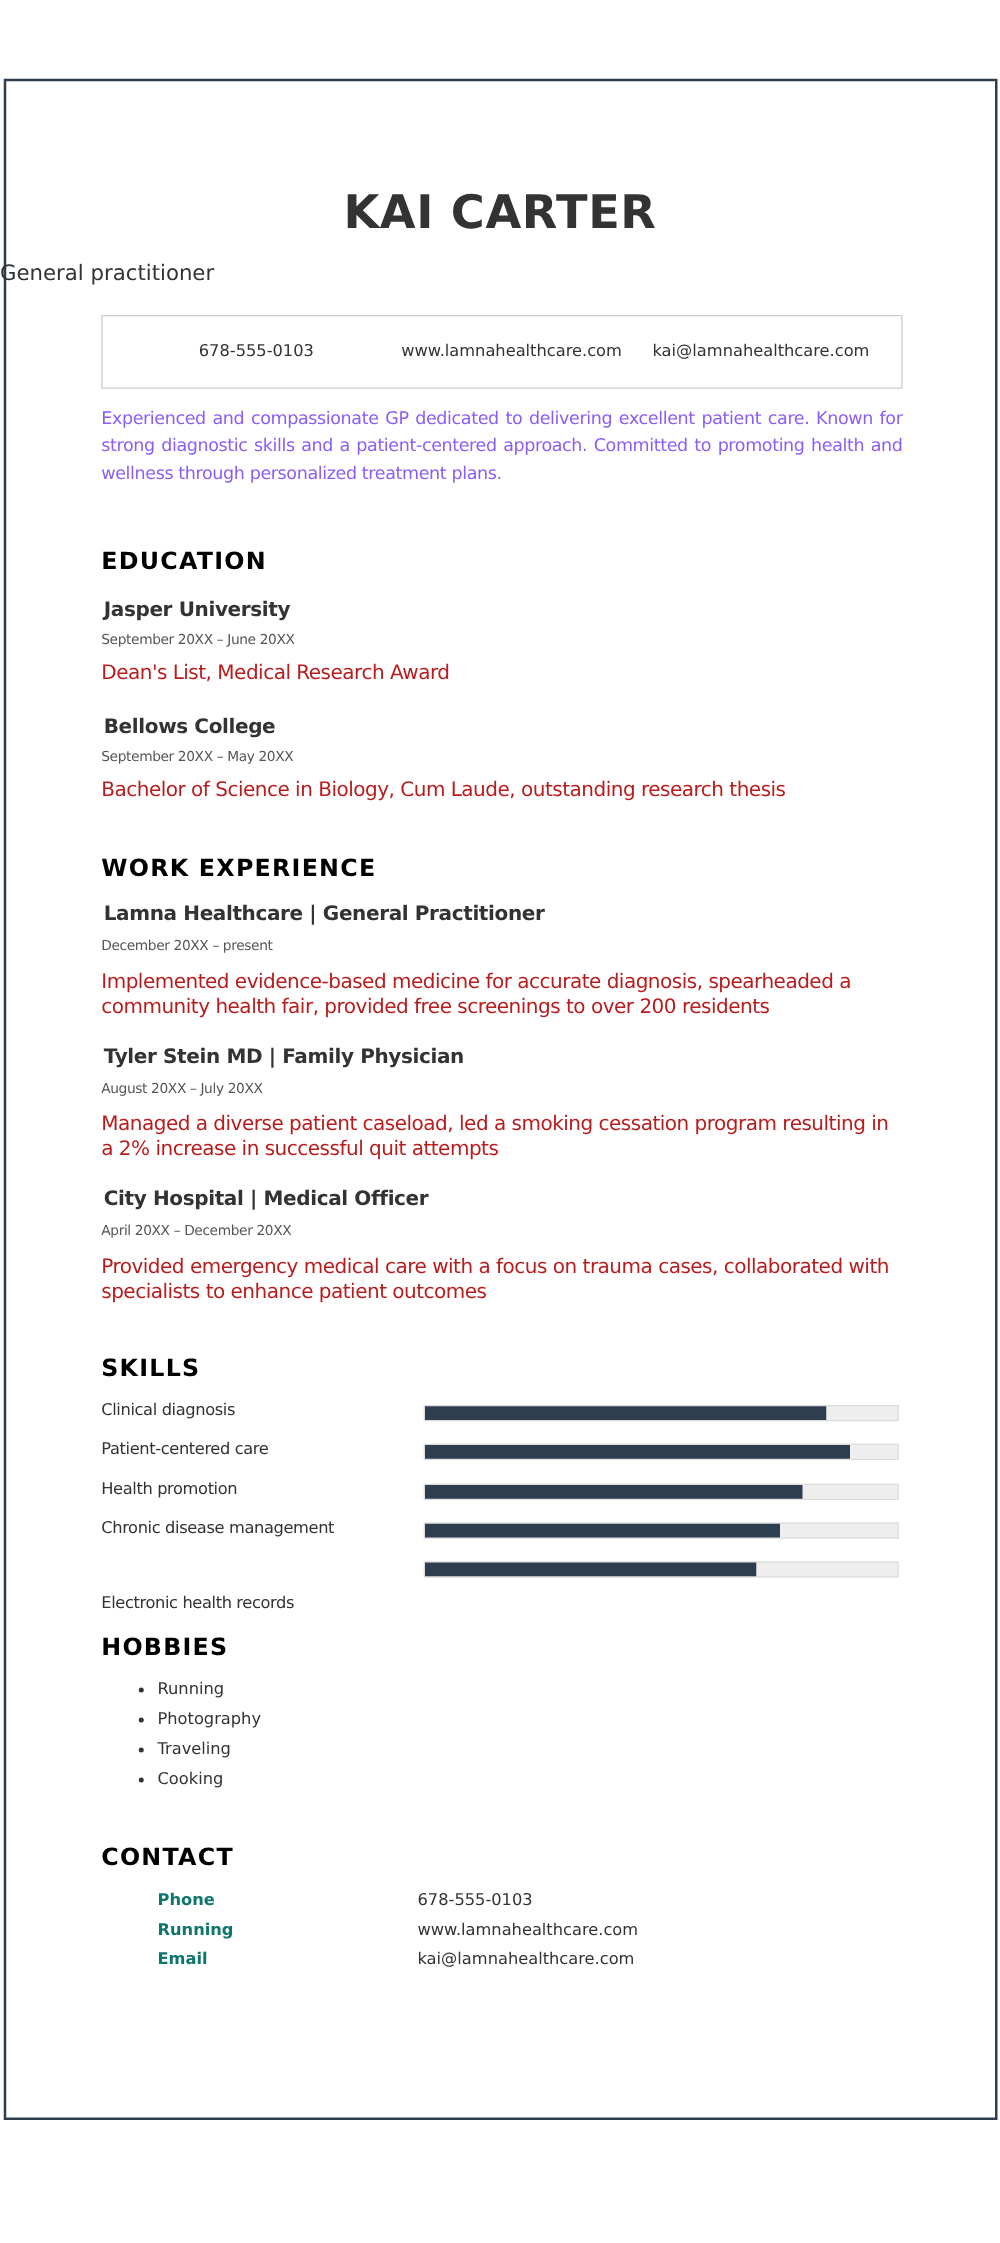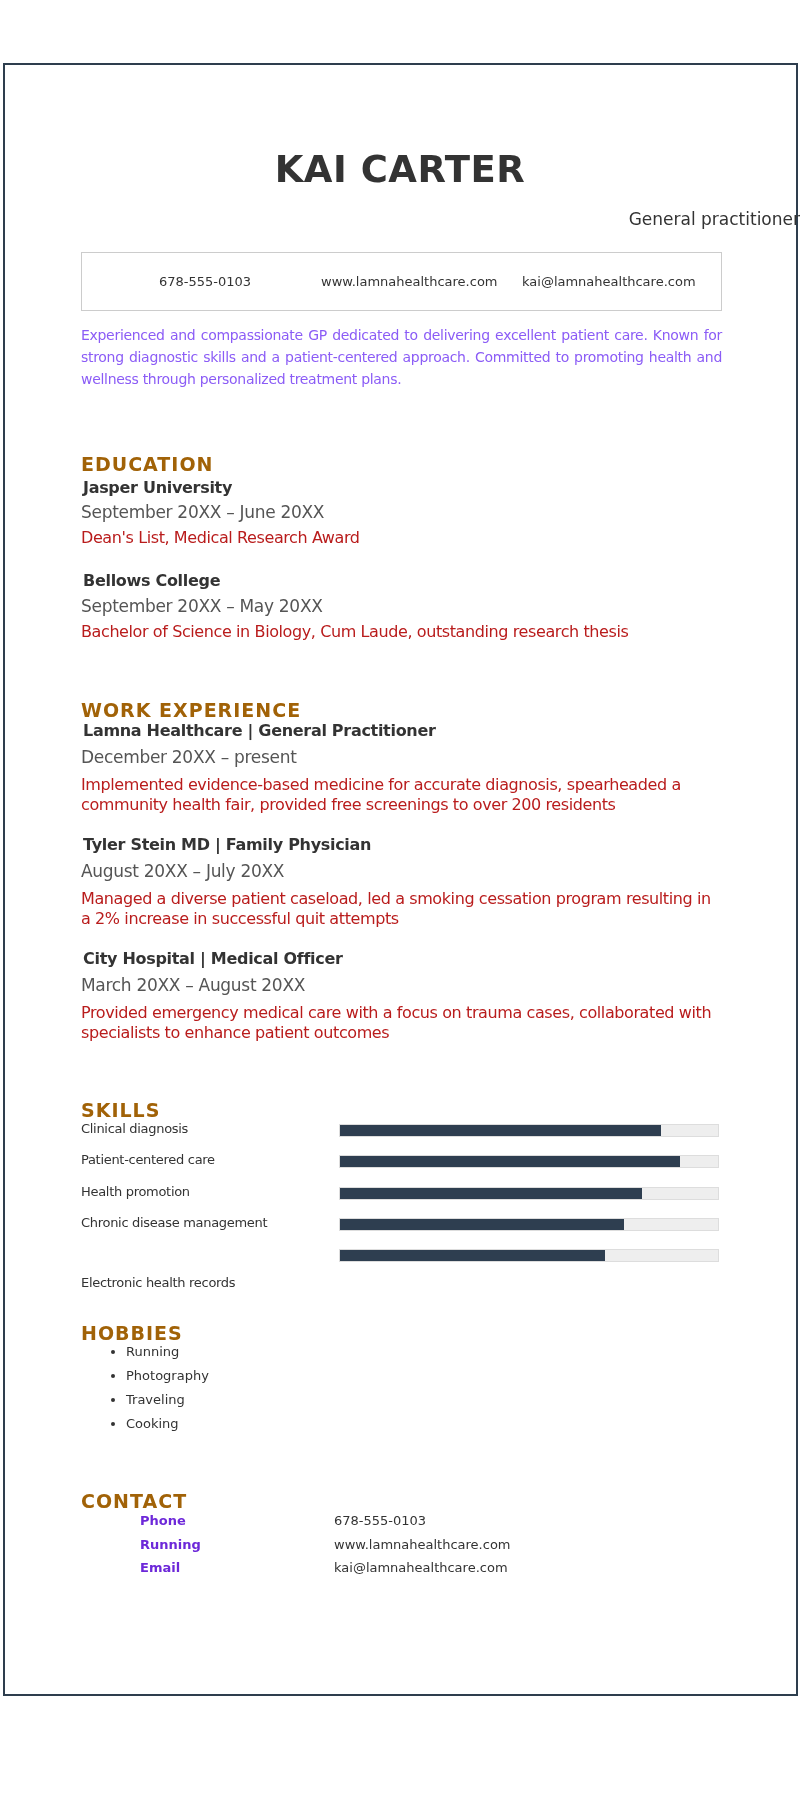--- a/index.html
+++ b/index.html
@@ -7,47 +7,47 @@
   .frame {
     position: absolute; left: 3px; top: 63px; width: 791px; height: 1629px;
     border: 2px solid #2e3e4e; box-sizing: content-box;
   }
   .name {
     position: absolute; left: 0; right: 0; top: 146px; text-align: center;
     font-family: "DejaVu Sans", sans-serif; font-weight: bold; font-size: 37px;
     letter-spacing: 0.5px; color: #333333; line-height: 48px;
   }
   .title {
-    position: absolute; left: 0; right: 0; top: 207px; text-align: right;
+    position: absolute; left: 0; right: 0; top: 207px; text-align: left;
     font-family: "DejaVu Sans", sans-serif; font-size: 17px; color: #333333; line-height: 24px;
   }
   .contact-box {
     position: absolute; left: 81px; top: 252px; width: 639px; height: 57px;
     border: 1px solid #cccccc;
   }
   .contact-box span {
     position: absolute; top: 19px; font-family: "DejaVu Sans", sans-serif;
     font-size: 13px; color: #333333; white-space: nowrap; line-height: 20px;
   }
   .summary {
     position: absolute; left: 81px; top: 324px; width: 641px;
     font-family: "DejaVu Sans", sans-serif; font-size: 14px; line-height: 22px;
     text-align: justify; color: #8b5cf6; letter-spacing: -0.3px;
   }
   .section-title {
     position: absolute; left: 81px; font-family: "DejaVu Sans", sans-serif; font-weight: bold;
-    font-size: 19px; letter-spacing: 1px; color: #a16207; line-height: 24px; white-space: nowrap; margin-top: 15px;
+    font-size: 19px; letter-spacing: 1px; color: #000000; line-height: 24px; white-space: nowrap;
   }
   .entry-title {
     position: absolute; left: 83px; font-family: "DejaVu Sans", sans-serif; font-weight: bold;
     font-size: 16px; color: #333333; line-height: 22px; white-space: nowrap; letter-spacing: -0.3px;
   }
   .entry-date {
     position: absolute; left: 81px; font-family: "DejaVu Sans", sans-serif;
-    font-size: 17px; color: #555555; line-height: 20px; white-space: nowrap; letter-spacing: -0.3px;
+    font-size: 11px; color: #555555; line-height: 20px; white-space: nowrap; letter-spacing: -0.3px;
   }
   .entry-desc {
     position: absolute; left: 81px; width: 641px; font-family: "DejaVu Sans", sans-serif;
     font-size: 16px; color: #b91c1c; line-height: 20px; letter-spacing: -0.4px;
   }
   .skill-label {
     position: absolute; left: 81px; font-family: "DejaVu Sans", sans-serif; font-size: 13px;
     color: #333333; line-height: 20px; white-space: nowrap; letter-spacing: -0.3px;
   }
   .skill-track {
@@ -56,22 +56,22 @@
   }
   .skill-fill { height: 100%; background: #2e3e50; }
   .hobby {
     position: absolute; left: 126px; font-family: "DejaVu Sans", sans-serif; font-size: 13px;
     color: #333333; line-height: 20px; white-space: nowrap;
   }
   .bullet {
     position: absolute; left: 111px; width: 4px; height: 4px; border-radius: 50%; background: #333333;
   }
   .c-label {
-    position: absolute; left: 140px; font-family: "DejaVu Sans", sans-serif; font-weight: bold;
-    font-size: 13px; color: #6d28d9; line-height: 20px; white-space: nowrap;
+    position: absolute; left: 126px; font-family: "DejaVu Sans", sans-serif; font-weight: bold;
+    font-size: 13px; color: #0f766e; line-height: 20px; white-space: nowrap;
   }
   .c-value {
     position: absolute; left: 334px; font-family: "DejaVu Sans", sans-serif; font-size: 13px;
     color: #333333; line-height: 20px; white-space: nowrap;
   }
 </style>
 </head>
 <body>
 
 <div class="frame"></div>
@@ -101,21 +101,21 @@
 
 <div class="entry-title" style="top:720px;">Lamna Healthcare | General Practitioner</div>
 <div class="entry-date" style="top:747px;">December 20XX – present</div>
 <div class="entry-desc" style="top:775px;">Implemented evidence-based medicine for accurate diagnosis, spearheaded a community health fair, provided free screenings to over 200 residents</div>
 
 <div class="entry-title" style="top:834px;">Tyler Stein MD | Family Physician</div>
 <div class="entry-date" style="top:861px;">August 20XX – July 20XX</div>
 <div class="entry-desc" style="top:889px;">Managed a diverse patient caseload, led a smoking cessation program resulting in a 2% increase in successful quit attempts</div>
 
 <div class="entry-title" style="top:948px;">City Hospital | Medical Officer</div>
-<div class="entry-date" style="top:975px;">March 20XX – August 20XX</div>
+<div class="entry-date" style="top:975px;">April 20XX – December 20XX</div>
 <div class="entry-desc" style="top:1003px;">Provided emergency medical care with a focus on trauma cases, collaborated with specialists to enhance patient outcomes</div>
 
 <div class="section-title" style="top:1083px;">SKILLS</div>
 
 <div class="skill-label" style="top:1119px;">Clinical diagnosis</div>
 <div class="skill-track" style="top:1124px;">
     <div class="skill-fill" style="width: 85%; background: rgb(46, 62, 80);"></div>
   </div>
 
 <div class="skill-label" style="top:1150px;">Patient-centered care</div>

